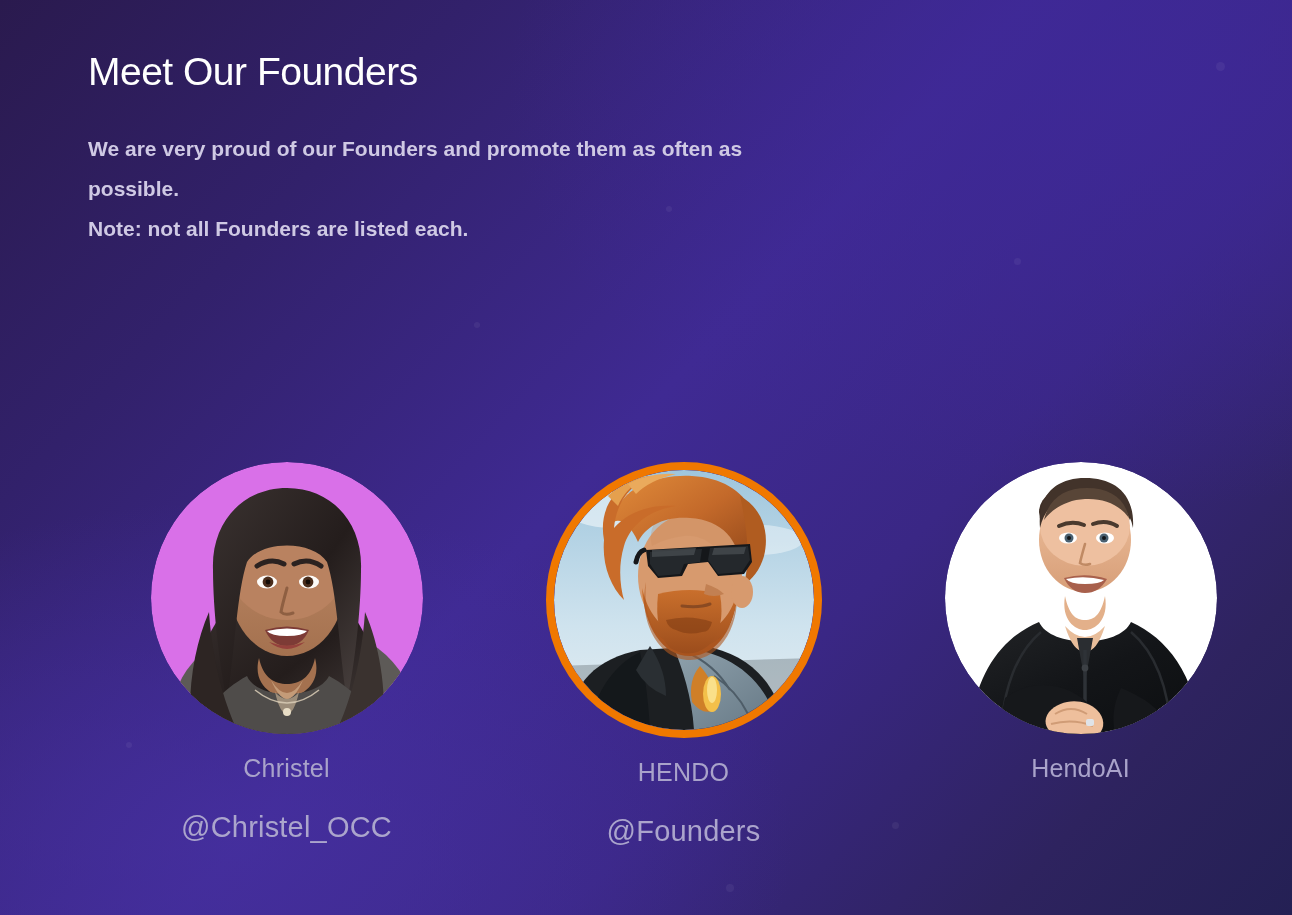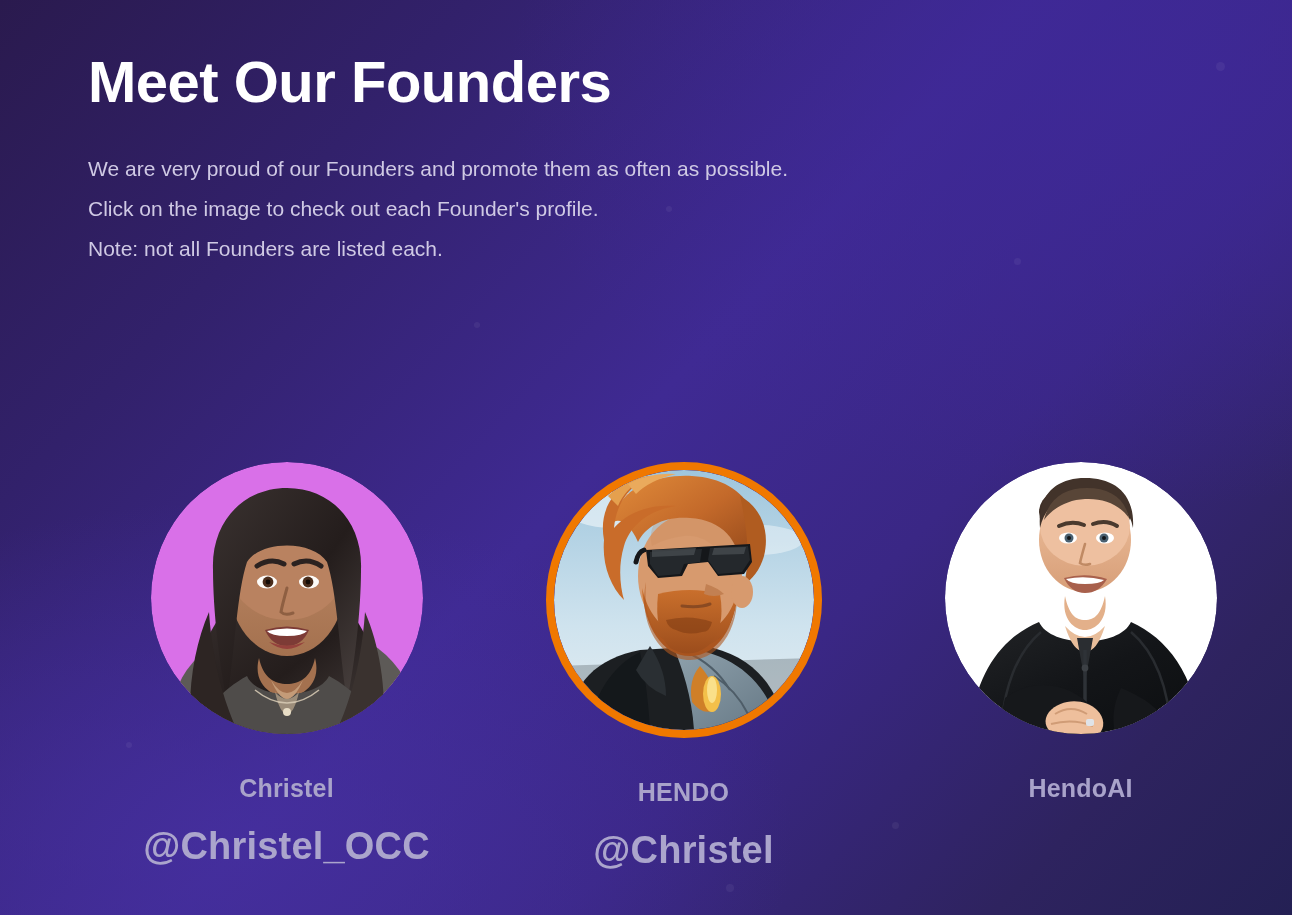--- a/index.html
+++ b/index.html
@@ -16,50 +16,50 @@
     background:
       radial-gradient(ellipse 70% 60% at 18% 92%, rgba(70,48,160,0.75) 0%, rgba(70,48,160,0) 62%),
       radial-gradient(ellipse 75% 70% at 88% 10%, rgba(62,40,152,0.8) 0%, rgba(62,40,152,0) 65%),
       linear-gradient(133deg, #2a1a4e 0%, #32216b 22%, #3f2a93 48%, #3a2785 66%, #2e235f 86%, #242054 100%);
     overflow:hidden;
   }
   .dot { position:absolute; border-radius:50%; background:rgba(255,255,255,0.055); }
 
   .header { position:absolute; left:88px; top:52px; width:720px; }
   .title {
-    font-size:58px; font-weight:700; color:#ffffff;
+    font-size:39px; font-weight:400; color:#ffffff;
     letter-spacing:-0.5px; line-height:1.05;
   }
   .intro { margin-top:36px; }
   .intro p {
-    font-size:21px; color:#cfc9e4; line-height:40px; font-weight:400;
+    font-size:21px; color:#cfc9e4; line-height:40px; font-weight:700;
   }
 
   .founders {
     position:absolute; left:0; right:0; top:462px;
     display:flex; justify-content:flex-start; padding-left:88px;
   }
   .founder { width:397px; display:flex; flex-direction:column; align-items:center; }
   .avatar-link { display:block; text-decoration:none; cursor:pointer; }
   .avatar {
     width:272px; height:272px; border-radius:50%;
     overflow:hidden; position:relative; display:block;
   }
   .avatar.ringed {
     width:276px; height:276px;
     border:8px solid #f07800;
   }
   .avatar svg { display:block; width:100%; height:100%; }
 
   .fname {
-    margin-top:40px; font-size:25px; color:#a9a3ca; font-weight:700;
+    margin-top:20px; font-size:25px; color:#a9a3ca; font-weight:400;
     letter-spacing:0.2px;
   }
   .fhandle {
-    margin-top:22px; font-size:38px; color:#aba5cc; font-weight:700;
+    margin-top:28px; font-size:29px; color:#aba5cc; font-weight:400;
     letter-spacing:0.2px;
   }
 </style>
 </head>
 <body>
 
 <div class="page">
 
   <div class="dot" style="left:1216px;top:62px;width:9px;height:9px;"></div>
   <div class="dot" style="left:1014px;top:258px;width:7px;height:7px;"></div>
@@ -67,21 +67,20 @@
   <div class="dot" style="left:666px;top:206px;width:6px;height:6px;"></div>
   <div class="dot" style="left:772px;top:634px;width:7px;height:7px;"></div>
   <div class="dot" style="left:726px;top:884px;width:8px;height:8px;"></div>
   <div class="dot" style="left:126px;top:742px;width:6px;height:6px;"></div>
   <div class="dot" style="left:892px;top:822px;width:7px;height:7px;"></div>
 
   <div class="header">
     <h1 class="title">Meet Our Founders</h1>
     <div class="intro">
       <p>We are very proud of our Founders and promote them as often as possible.</p>
-      <p>Click on the image to check out each Founder's profile.</p>
       <p>Note: not all Founders are listed each.</p>
     </div>
   </div>
 
   <div class="founders">
 
     <div class="founder">
       <a class="avatar-link">
         <div class="avatar">
           <svg viewBox="0 0 272 272" xmlns="http://www.w3.org/2000/svg">
@@ -194,21 +193,21 @@
               <path d="M128 136 q18 2 28 -2" stroke="#8a4a22" stroke-width="3" fill="none" stroke-linecap="round"></path>
               <ellipse cx="188" cy="122" rx="11" ry="16" fill="#d79a6e"></ellipse>
               <path d="M146 196 q16 18 18 42 q-14 10 -26 -6 q-4 -22 8 -36 Z" fill="#cf7f28"></path>
               <ellipse cx="158" cy="224" rx="9" ry="18" fill="#f3c04a"></ellipse>
               <ellipse cx="158" cy="220" rx="5" ry="13" fill="#fae08a"></ellipse>
             </g>
           </svg>
         </div>
       </a>
       <div class="fname">HENDO</div>
-      <div class="fhandle">@Christel</div>
+      <div class="fhandle">@Founders</div>
     </div>
 
     <div class="founder">
       <a class="avatar-link">
         <div class="avatar">
           <svg viewBox="0 0 272 272" xmlns="http://www.w3.org/2000/svg">
             <defs>
               <clipPath id="jClip">
                   <circle cx="136" cy="136" r="136"></circle>
                 </clipPath>

